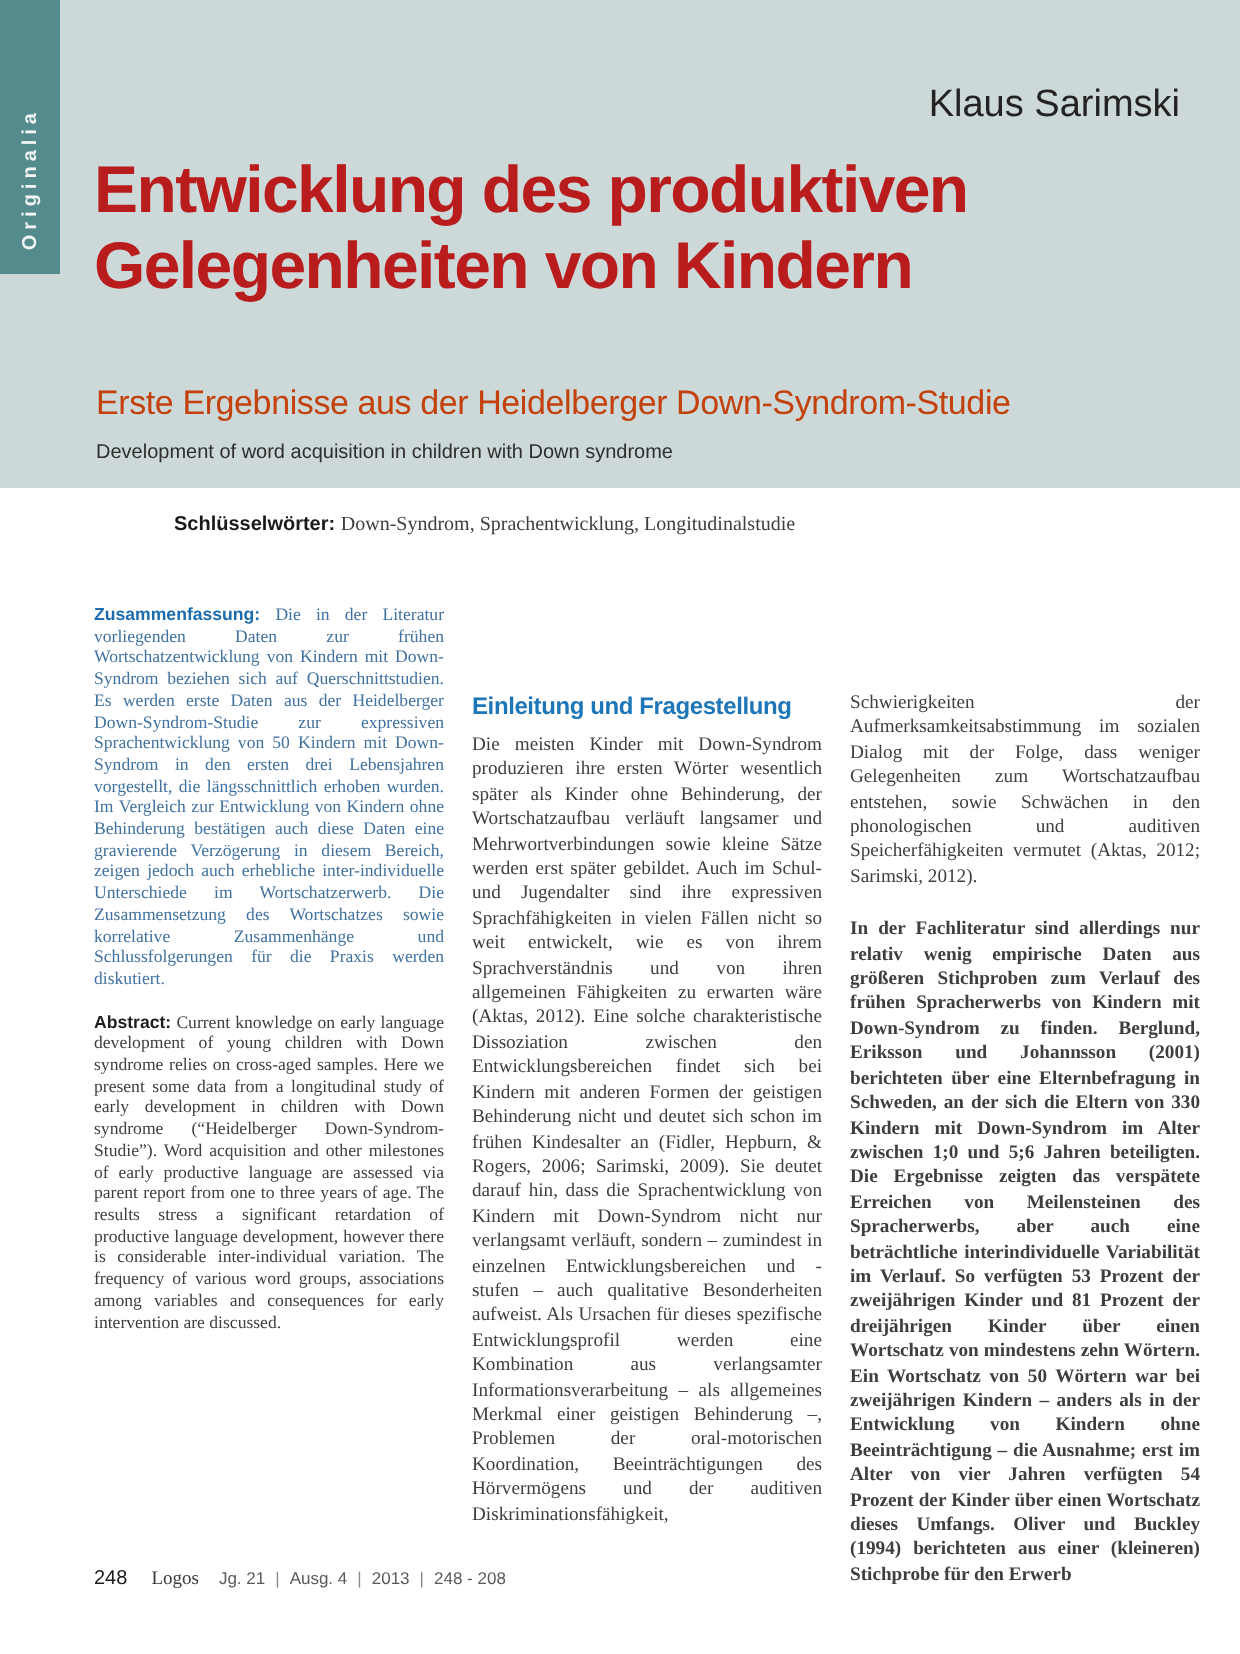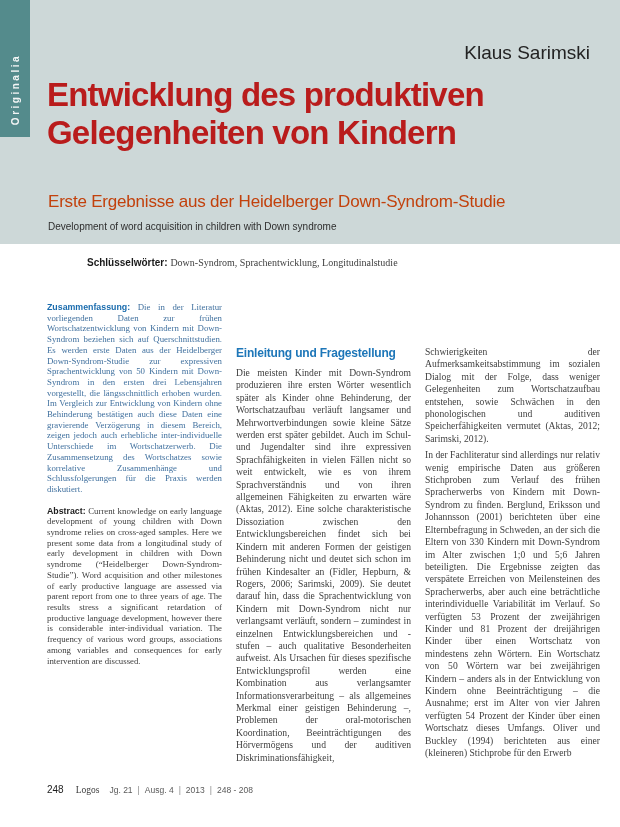--- a/index.html
+++ b/index.html
@@ -113,21 +113,21 @@
   }
   .abstract-de-par .par-label { color: #1a6cae; }
   .abstract-en-par .par-label { color: #1d1d1d; }
 
   
   .body-par {
     font-size: 9.6px;
     line-height: 12.4px;
     color: #3e3e3e;
   }
-  .body-par + .body-par { margin-top: 4px; }
+  .body-par + .body-par { margin-top: 14px; font-weight: bold; }
   .section-heading {
     font-family: "Liberation Sans", sans-serif;
     font-size: 12px;
     font-weight: bold;
     letter-spacing: -0.2px;
     color: #1d76b8;
     margin-bottom: 7px;
     white-space: nowrap;
   }
 

